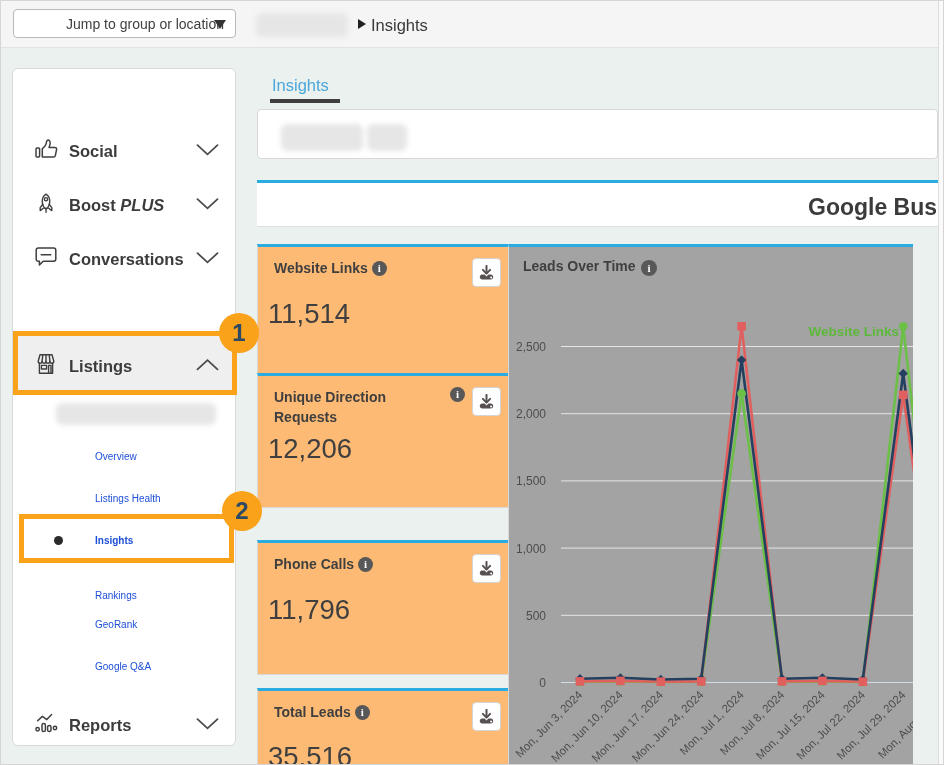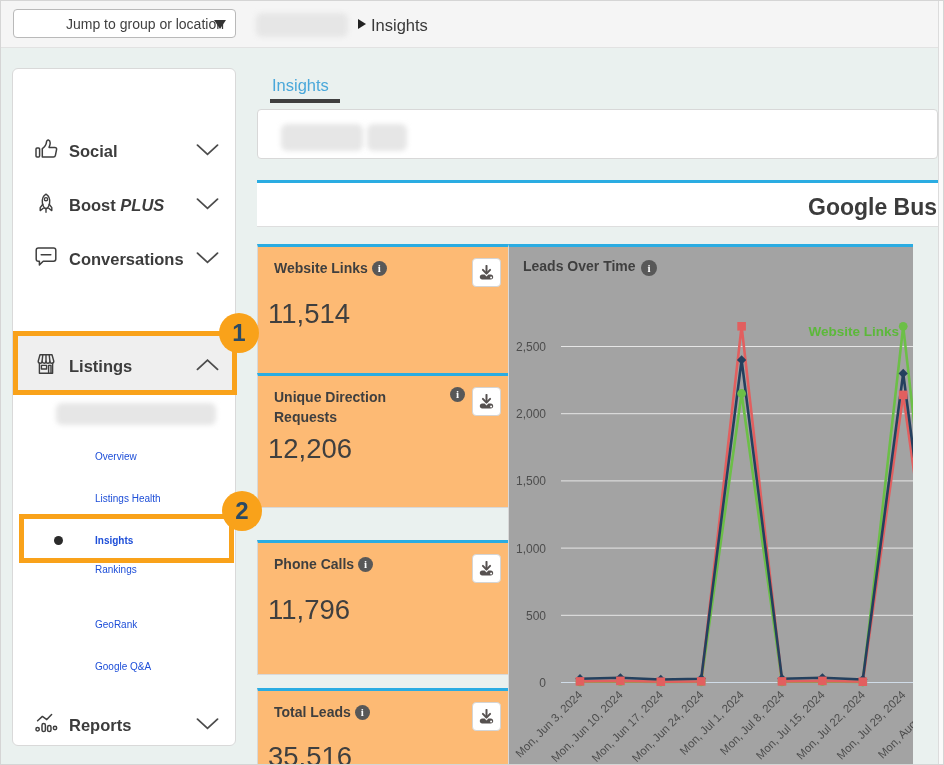--- a/index.html
+++ b/index.html
@@ -108,21 +108,21 @@
       <span class="chev"><svg width="23" height="12" viewBox="0 0 23 12">
           <path fill="none" stroke="#4c4c4c" stroke-width="1.8" stroke-linecap="round" d="M1.5 10.4 L11.5 1.2 L21.5 10.4"></path>
         </svg></span>
     </div>
   <div class="blurpill" style="left:43px;top:334px;width:160px;height:22px;"></div>
   <div class="subitem" style="top:387px;">Overview</div>
   <div class="subitem" style="top:429px;">Listings Health</div>
   <div id="insbox"></div>
   <div style="position:absolute;left:41px;top:466.5px;width:9px;height:9px;border-radius:50%;background:#2b2b2b;"></div>
     <div class="subitem" style="top:471px;font-weight:bold;">Insights</div>
-  <div class="subitem" style="top:500px;">Rankings</div>
+  <div class="subitem" style="top:526px;">Rankings</div>
   <div class="subitem" style="top:555px;">GeoRank</div>
   <div class="subitem" style="top:597px;">Google Q&amp;A</div>
   <div class="mitem" style="top:636px;padding-left:20px;">
       <span class="ic"><svg width="24" height="22" viewBox="0 0 24 22">
           <g fill="none" stroke="#3f3f3f" stroke-width="1.5" stroke-linecap="round" stroke-linejoin="round">
             <path d="M2.6 8.8 L7.4 4.4 L11.8 7.6 L16.6 2.6"></path>
             <circle cx="2.6" cy="17.2" r="1.7"></circle>
             <rect x="7" y="11.6" width="3.4" height="8" rx="1.7"></rect>
             <rect x="12.6" y="13.6" width="3.4" height="6" rx="1.7"></rect>
             <circle cx="20" cy="16" r="1.7"></circle>

